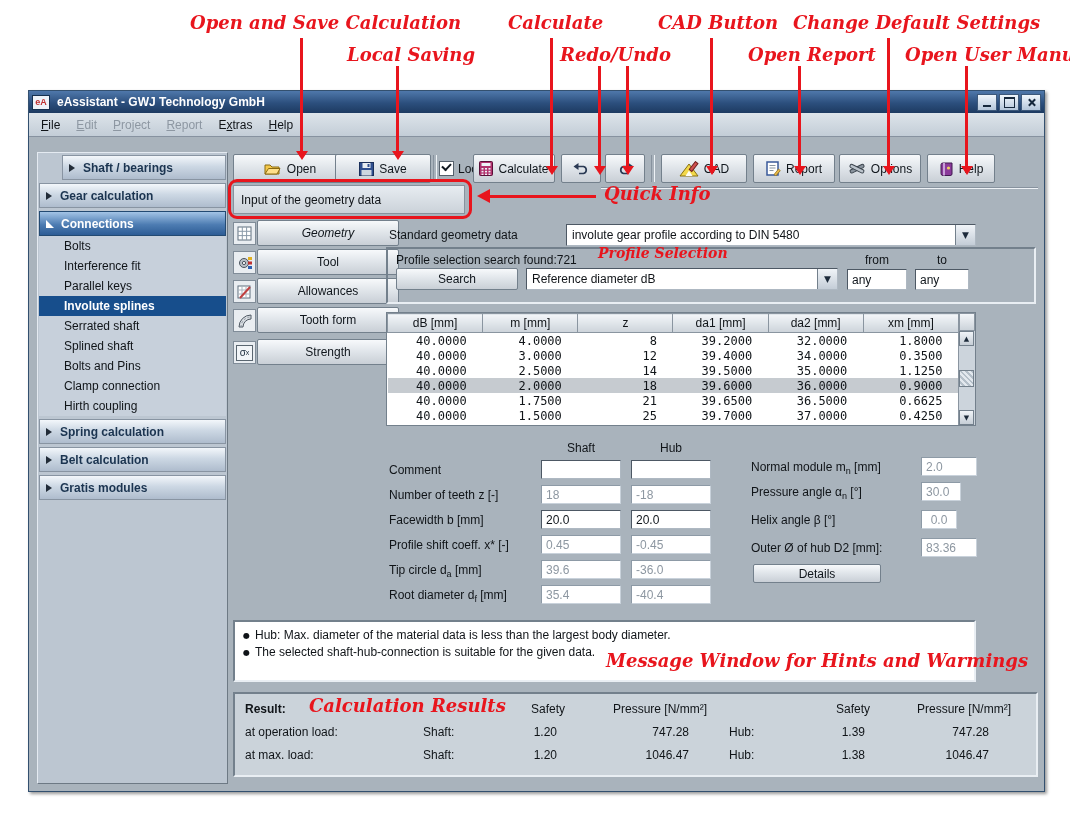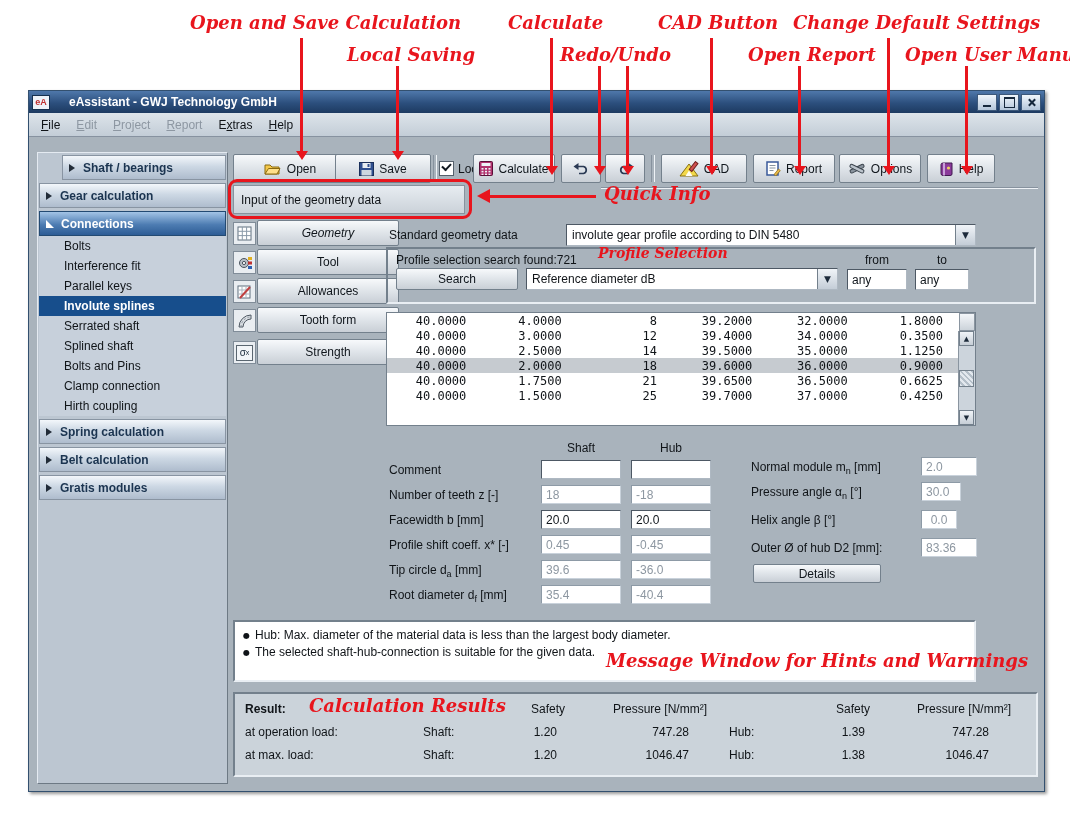--- a/index.html
+++ b/index.html
@@ -16,21 +16,21 @@
   .redbox{position:absolute;z-index:60;border:3px solid #e8151d;border-radius:9px;}
   .hline{position:absolute;z-index:60;height:3px;background:#e8151d;}
   .larrow{position:absolute;z-index:60;width:0;height:0;
        border:7px solid transparent;border-left:0;border-right:13px solid #e8151d;}
 
   
   .win{position:absolute;left:28px;top:90px;width:1015px;height:700px;
        background:#a9b3bc;border:1px solid #33506f;box-shadow:2px 2px 3px rgba(0,0,0,.4);}
   .titlebar{height:22px;background:linear-gradient(180deg,#4f78ab 0%,#2c4f7d 55%,#1d3a61 100%);
        display:flex;align-items:center;padding:0 3px;color:#fff;font-weight:bold;}
-  .win-ico{width:16px;height:13px;background:#eef2f8;border:1px solid #16304e;margin-right:19px;
+  .win-ico{width:16px;height:13px;background:#eef2f8;border:1px solid #16304e;margin-right:7px;
        color:#c03030;font-size:9px;font-weight:bold;line-height:13px;text-align:center;}
   .win-title{flex:1;}
   .ctrl{width:18px;height:15px;margin-left:2px;border:1px solid #3c587a;
        background:linear-gradient(180deg,#f0f6fc,#b4c6da);display:flex;align-items:center;justify-content:center;}
   .g-min{width:8px;height:2px;background:#16283c;margin-top:7px;}
   .g-max{width:9px;height:8px;border:1px solid #16283c;border-top-width:2px;}
   .g-cls{position:relative;width:9px;height:9px;}
   .g-cls::before,.g-cls::after{content:"";position:absolute;left:4px;top:0;width:2px;height:9px;background:#16283c;}
   .g-cls::before{transform:rotate(45deg);} .g-cls::after{transform:rotate(-45deg);}
 
@@ -418,20 +418,28 @@
     <div class="combo" style="left:497px;top:131px;width:312px;">
       <span>Reference diameter dB</span>
       <span class="dd">▼</span>
     </div>
     <input class="inp" style="left: 818px; top: 132px; width: 60px; height: 21px;" value="any">
     <input class="inp" style="left: 886px; top: 132px; width: 54px; height: 21px;" value="any">
 
     <div class="twrap">
       <table class="gt">
         <tbody>
+            <tr>
+          <th>dB [mm]</th>
+          <th>m [mm]</th>
+          <th>z</th>
+          <th>da1 [mm]</th>
+          <th>da2 [mm]</th>
+          <th>xm [mm]</th>
+        </tr>
         <tr>
           <td>40.0000</td>
               <td>4.0000</td>
               <td>8</td>
               <td>39.2000</td>
               <td>32.0000</td>
               <td>1.8000</td>
         </tr>
         <tr>
           <td>40.0000</td>

